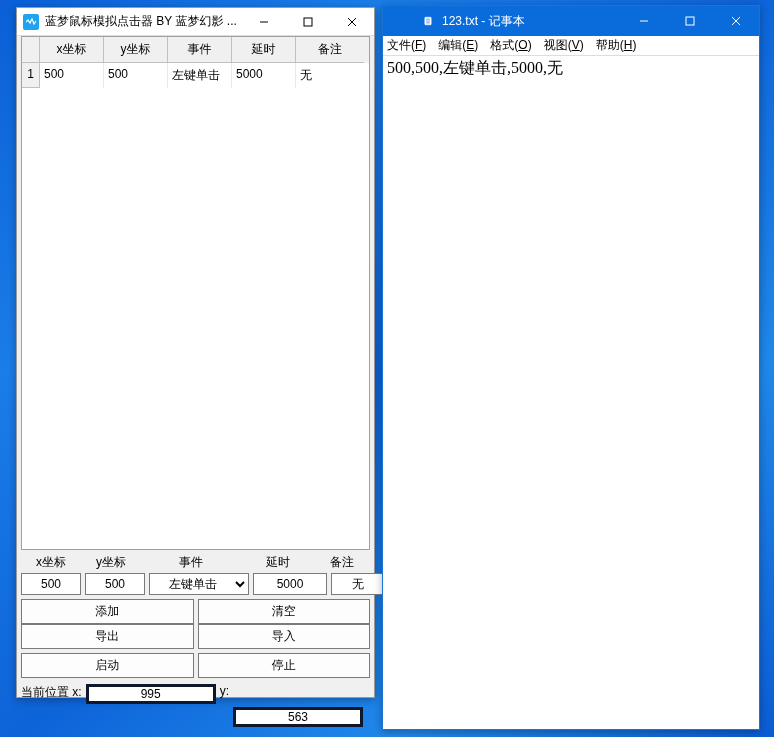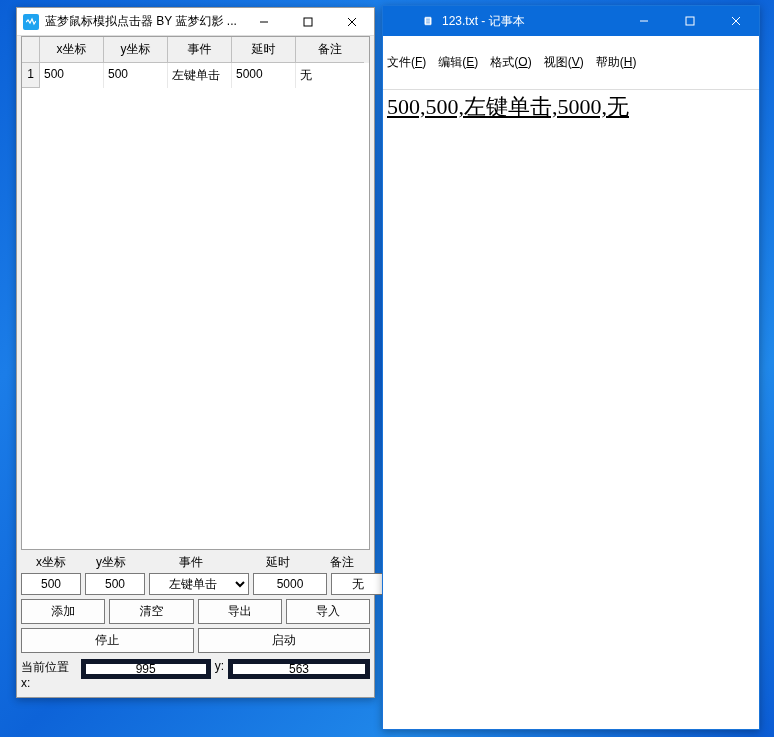--- a/index.html
+++ b/index.html
@@ -57,43 +57,43 @@
   .grid .row div:last-child { border-right:none; }
   .grid .body { height: 486px; overflow:auto; background:#fff; }
 
   
   .form-labels { display:grid; grid-template-columns: 60px 60px 100px 74px 54px; margin-top:4px; text-align:center; font-size:12px; column-gap:0px; }
   .form-inputs { display:grid; grid-template-columns: 60px 60px 100px 74px 54px; column-gap:4px; margin-top:2px; }
   .form-inputs input, .form-inputs select {
     font-size:12px; padding:2px 4px; border:1px solid #7a7a7a; background:#fff; text-align:center;
     height:22px;
   }
-  .btn-row { display:grid; grid-template-columns: 1fr 1fr 1fr 1fr; column-gap:4px; margin-top:4px; }
+  .btn-row { display:grid; grid-template-columns: 1fr 1fr; column-gap:4px; margin-top:4px; }
   .btn-row2 { display:grid; grid-template-columns: 1fr 1fr; column-gap:4px; margin-top:4px; }
   .btn {
     border:1px solid #7a7a7a; background:#fdfdfd; font-size:12px; padding:3px 0; text-align:center;
     cursor:default;
   }
 
   .posline { margin-top:6px; font-size:12px; display:flex; align-items:flex-start; gap:4px; }
   .posline input {
-    border:5px solid #0f172a; background:#fff; font-size:12px; padding:0 4px; text-align:center;
+    border:3px solid #0f172a; background:#fff; font-size:12px; padding:0 4px; text-align:center;
     height:20px;
   }
 
   
   .win.notepad { left: 382px; top: 5px; width: 378px; height: 725px; border-color:#1a74d8; }
   .notepad .titlebar { background:#0a6bda; color:#fff; height:30px; border-bottom:none;padding-left:37px; }
   .notepad .titlebar .icon { background:transparent; }
   .notepad .titlebar .wbtn { color:#fff; width:46px; height:30px; }
-  .menubar { background:#fff; border-bottom:1px solid #ddd; padding:18px 4px; font-size:12px; display:flex; gap:12px; }
+  .menubar { background:#fff; border-bottom:1px solid #ddd; padding:1px 4px; font-size:12px; display:flex; gap:12px; }
   .menubar span u { text-decoration: underline; }
   .editor {
     background:#fff; font-family: "SimSun","NSimSun","Songti SC",serif;
-    font-size:22px; padding:2px 4px; flex:1; white-space:pre; overflow:auto;text-decoration:underline;
+    font-size:16px; padding:2px 4px; flex:1; white-space:pre; overflow:auto;
   }
   .notepad-inner { display:flex; flex-direction:column; height:calc(100% - 30px); }
   .statusbar {
     display:grid; grid-template-columns: 1fr 70px 60px 110px 80px; font-size:12px;
     background:#f0f0f0; border-top:1px solid #c0c0c0; height:22px; align-items:center;
   }
   .statusbar div { padding:0 6px; border-left:1px solid #c0c0c0; }
   .statusbar div:first-child { border-left:none; }
 
   svg { display:block; }
@@ -168,29 +168,29 @@
       <input value="无" style="">
     </div>
 
     <div class="btn-row">
       <div class="btn">添加</div>
       <div class="btn">清空</div>
       <div class="btn">导出</div>
       <div class="btn">导入</div>
     </div>
     <div class="btn-row2">
+      <div class="btn">启动</div>
       <div class="btn">停止</div>
-      <div class="btn">启动</div>
     </div>
 
     <div class="posline">
       <span>当前位置 x:</span>
       <input style="width: 130px;" value="995">
       <span>y:</span>
-      <input style="width: 142px;" value="563">
+      <input style="width: 130px; margin-top: 23px;" value="563">
     </div>
   </div>
 </div>
 
 <div class="win notepad">
   <div class="titlebar">
     <span class="icon">
       <svg width="16" height="16" viewBox="0 0 16 16">
         <rect x="3" y="2" width="10" height="12" rx="1" fill="#fff" stroke="#fff" stroke-width="1"></rect>
         <line x1="5" y1="5" x2="11" y2="5" stroke="#0a6bda" stroke-width="1"></line>

